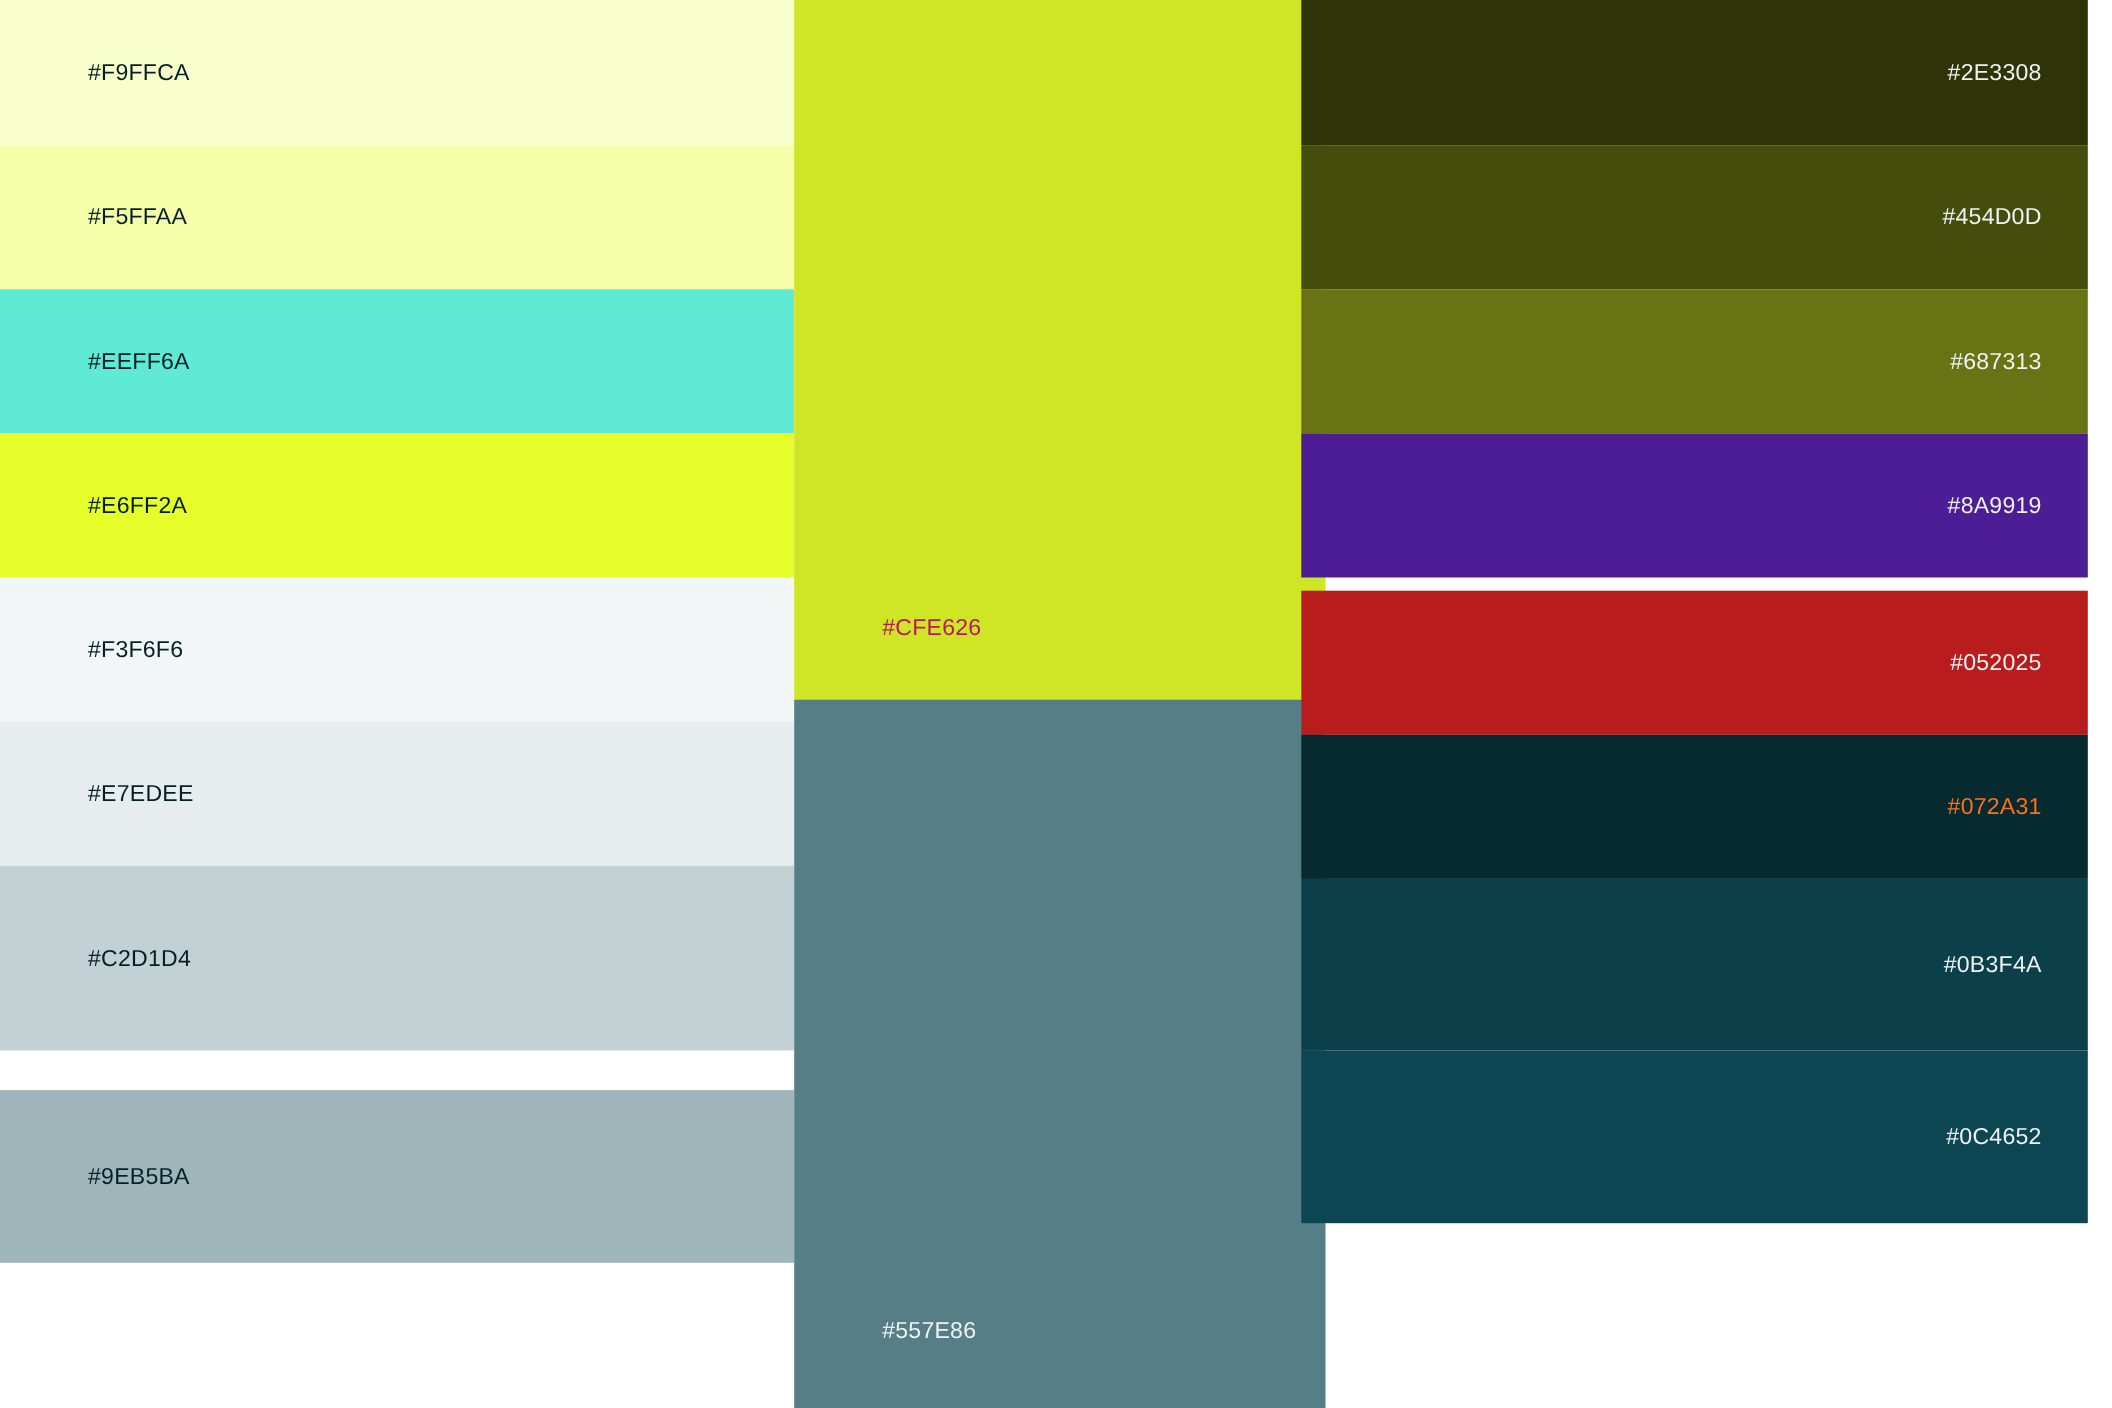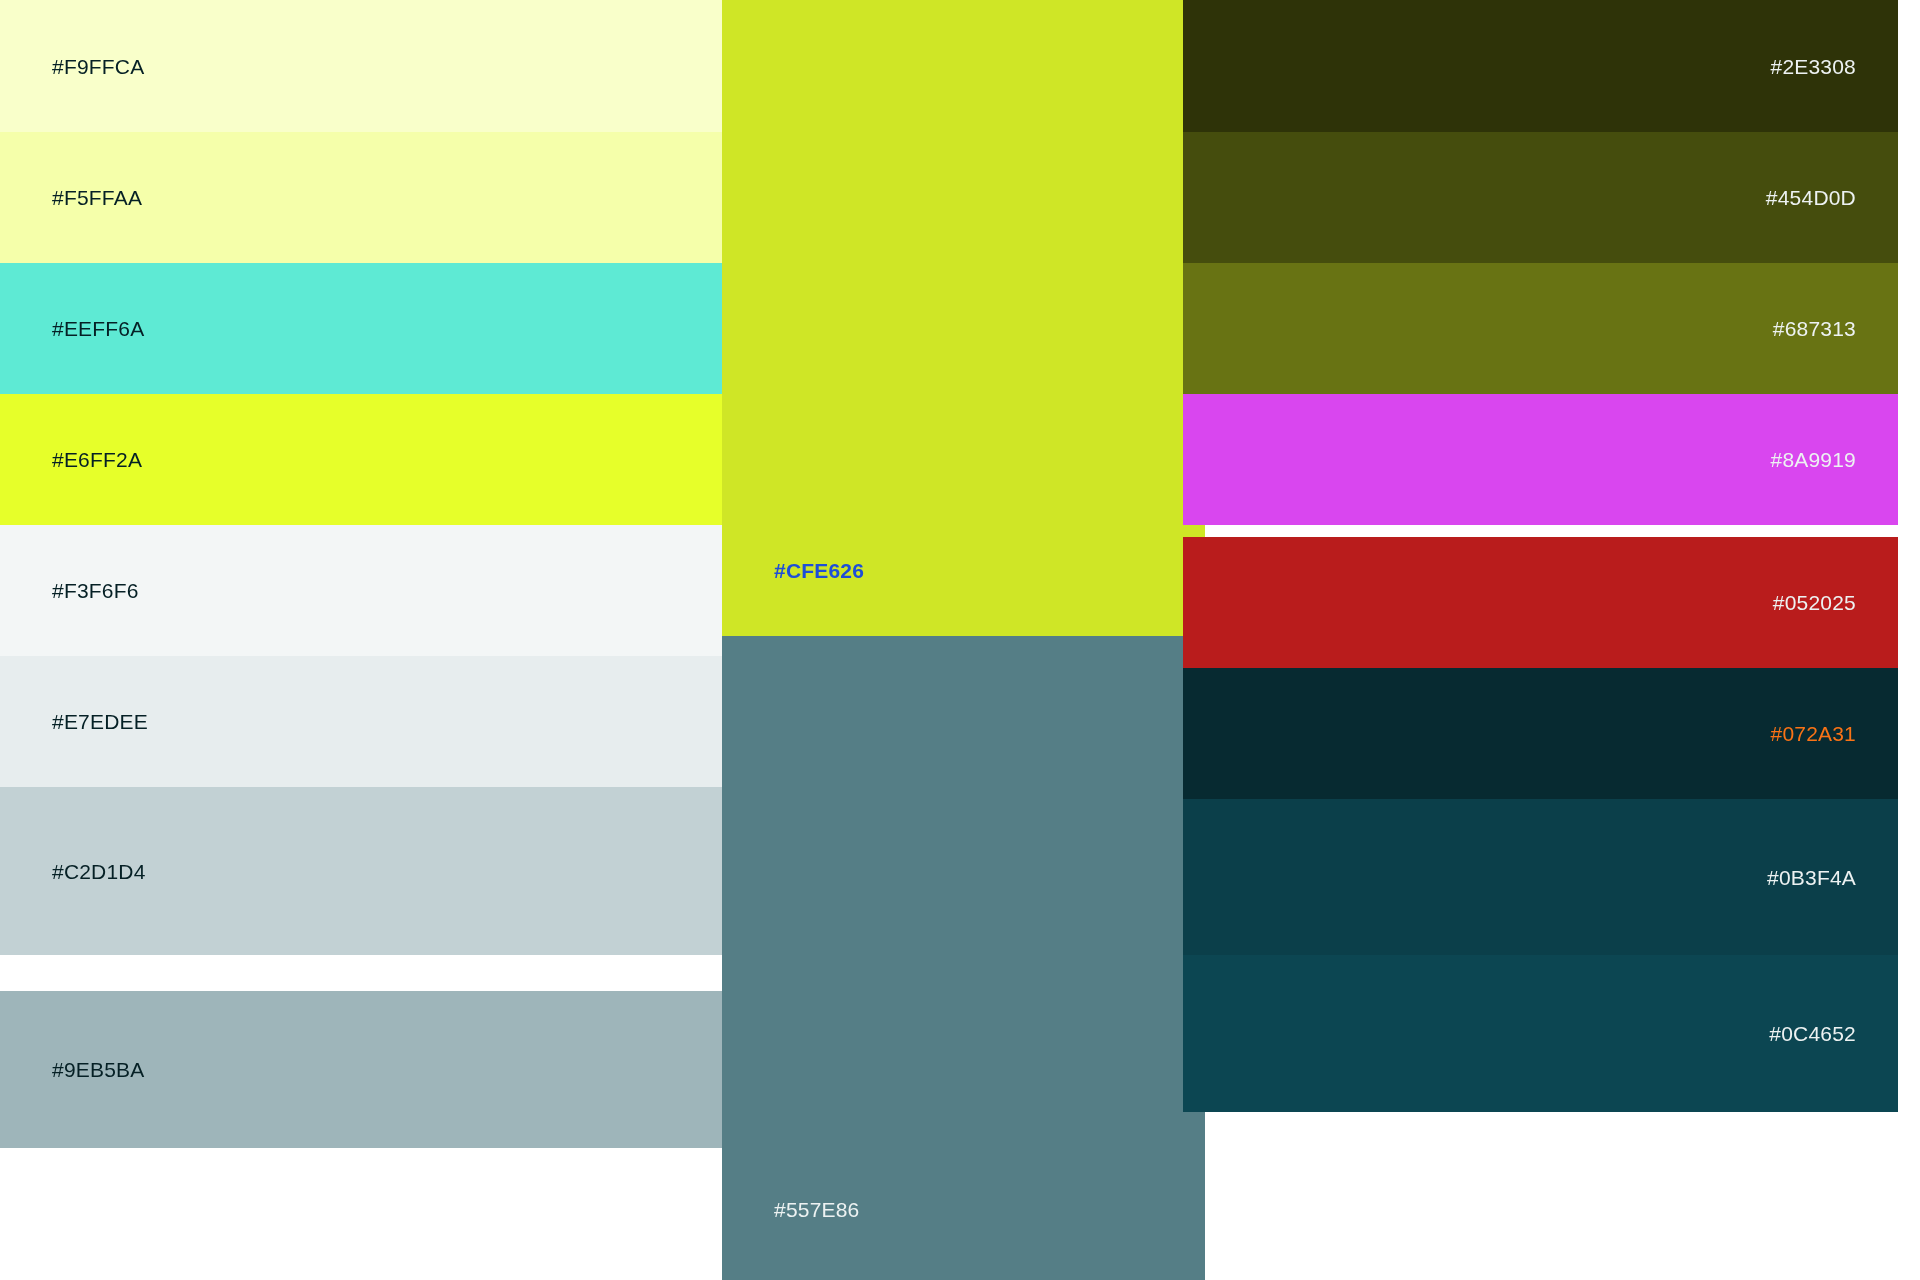--- a/index.html
+++ b/index.html
@@ -36,21 +36,21 @@
     align-items: center;
     flex: none;
   }
   .swatch-label {
     font-size: 21px;
     letter-spacing: 0.2px;
     line-height: 1;
     white-space: nowrap;
     font-weight: 400;
   }
-  .align-left  { justify-content: flex-start; padding-left: 52px; }
+  .align-left  { justify-content: flex-start; padding-left: 80px; }
   .align-right { justify-content: flex-end;   padding-right: 42px; }
 
   
   .swatch.mid {
     align-items: flex-start;
   }
   .swatch.mid .swatch-label {
     display: block;
   }
 </style>
@@ -80,37 +80,37 @@
       </div>
       <div class="swatch align-left" style="background: rgb(194, 209, 212); height: 168px;">
         <span class="swatch-label" style="color: rgb(5, 32, 37);">#C2D1D4</span>
       </div>
       <div class="swatch align-left" style="background: rgb(158, 181, 186); height: 157px; margin-top: 36px;">
         <span class="swatch-label" style="color: rgb(5, 32, 37);">#9EB5BA</span>
       </div>
     </div>
   <div class="column" id="column-mid">
       <div class="swatch align-left mid" style="background: rgb(207, 230, 38); height: 636px;">
-        <span class="swatch-label" style="color: #1d4ed8; margin-top: 560px; font-weight: bold;">#CFE626</span>
+        <span class="swatch-label" style="color: #be185d; margin-top: 560px;">#CFE626</span>
       </div>
       <div class="swatch align-left mid" style="background: rgb(85, 126, 134); height: 644px;">
         <span class="swatch-label" style="color: rgb(237, 242, 242); margin-top: 563px;">#557E86</span>
       </div>
     </div>
   <div class="column" id="column-right">
       <div class="swatch align-right" style="background: rgb(46, 51, 8); height: 132px;">
         <span class="swatch-label" style="color: rgb(237, 242, 242);">#2E3308</span>
       </div>
       <div class="swatch align-right" style="background: rgb(69, 77, 13); height: 131px;">
         <span class="swatch-label" style="color: rgb(237, 242, 242);">#454D0D</span>
       </div>
       <div class="swatch align-right" style="background: rgb(104, 115, 19); height: 131px;">
         <span class="swatch-label" style="color: rgb(237, 242, 242);">#687313</span>
       </div>
-      <div class="swatch align-right" style="background: #d946ef; height: 131px;">
+      <div class="swatch align-right" style="background: #4c1d95; height: 131px;">
         <span class="swatch-label" style="color: rgb(237, 242, 242);">#8A9919</span>
       </div>
       <div class="swatch align-right" style="background: #b91c1c; height: 131px; margin-top: 12px;">
         <span class="swatch-label" style="color: rgb(237, 242, 242);">#052025</span>
       </div>
       <div class="swatch align-right" style="background: rgb(7, 42, 49); height: 131px;">
         <span class="swatch-label" style="color: #f97316;">#072A31</span>
       </div>
       <div class="swatch align-right" style="background: rgb(11, 63, 74); height: 156px;">
         <span class="swatch-label" style="color: rgb(237, 242, 242);">#0B3F4A</span>

